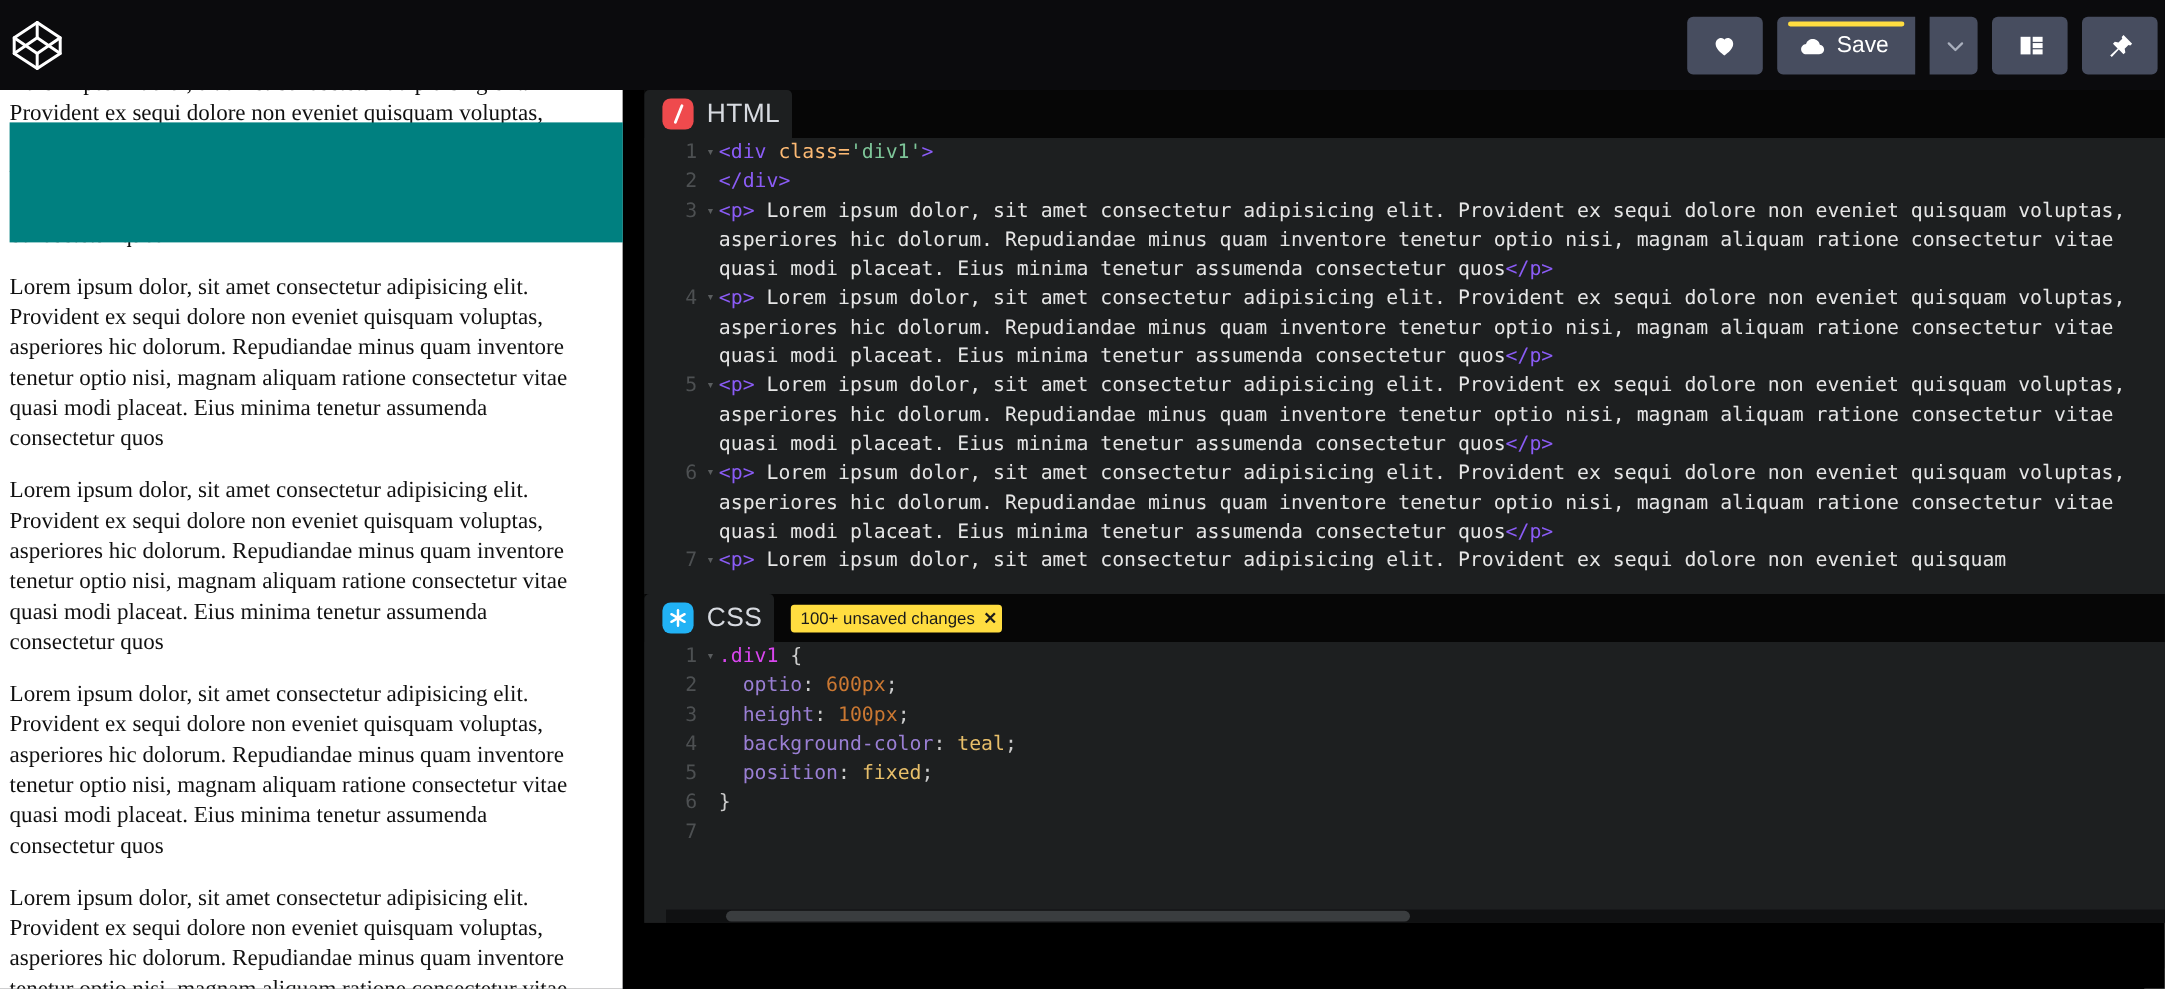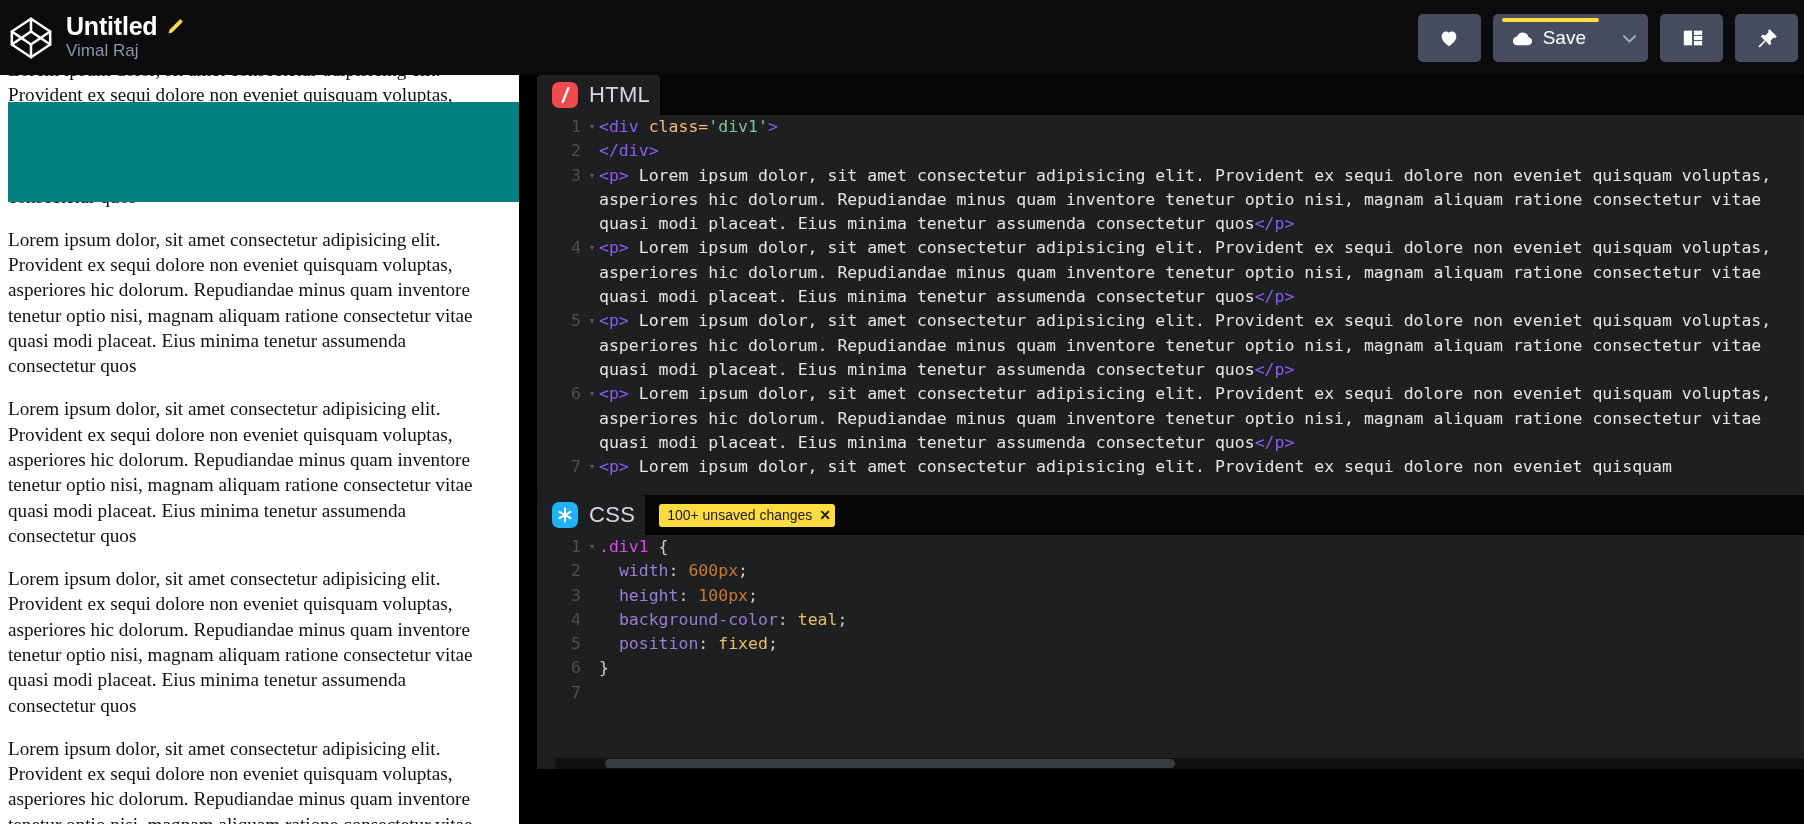--- a/index.html
+++ b/index.html
@@ -36,21 +36,21 @@
     gap: 12px; padding-right: 6px;
   }
   .tbtn {
     background: #474d5f; border: none; border-radius: 5px;
     color: #ffffff; height: 48px;
     display: flex; align-items: center; justify-content: center;
     gap: 9px; font-size: 19px; cursor: pointer;
     padding: 0 18px; font-family: "Liberation Sans", sans-serif;
   }
   .tbtn.square { width: 63px; padding: 0; }
-  .save-group { display: flex; align-items: stretch; gap: 0; }
+  .save-group { display: flex; align-items: stretch; gap: 12px; }
   .save-btn {
     position: relative; background: #474d5f; border: none;
     border-radius: 5px 0 0 5px; height: 48px; color: #fff;
     display: flex; align-items: center; gap: 10px;
     padding: 0 22px 0 18px; font-size: 19px; cursor: pointer;
     font-family: "Liberation Sans", sans-serif;
   }
   .save-btn::after {
     content: ""; position: absolute; left: 9px; right: 9px; top: 4px;
     height: 4px; background: #ffdd40; border-radius: 2px;
@@ -171,32 +171,20 @@
   <div class="brand">
     <span class="logo-box">
       <svg viewBox="0 0 24 24" width="46" height="46" fill="none" stroke="#ffffff" stroke-width="1.3" stroke-linecap="round" stroke-linejoin="round">
         <polygon points="12,2 22,8.6 22,15.4 12,22 2,15.4 2,8.6"></polygon>
         <polyline points="2,8.6 12,15.4 22,8.6"></polyline>
         <polyline points="2,15.4 12,8.6 22,15.4"></polyline>
         <line x1="12" y1="2" x2="12" y2="8.6"></line>
         <line x1="12" y1="15.4" x2="12" y2="22"></line>
       </svg>
     </span>
-    <div class="titlewrap">
-      <div class="title-row">
-        <span class="pen-title">Untitled</span>
-        <span class="edit-pencil">
-          <svg viewBox="0 0 24 24" width="20" height="20" fill="#ffdd40">
-            <path d="M3 21l1.2-4.4L15.6 5.2l3.2 3.2L7.4 19.8 3 21z"></path>
-            <path d="M17.1 3.7l3.2 3.2-1.6 1.6-3.2-3.2z"></path>
-          </svg>
-        </span>
-      </div>
-      <span class="pen-author">Vimal Raj</span>
-    </div>
   </div>
 
   <div class="toolbar">
 
     <button class="tbtn square">
       <span class="icon-w">
         <svg viewBox="0 0 24 24" width="22" height="22" fill="#ffffff">
           <path d="M12 21s-8-5.1-8-10.4C4 7.1 6.3 5 9 5c1.7 0 3 .9 3 2 0-1.1 1.3-2 3-2 2.7 0 5 2.1 5 5.6C20 15.9 12 21 12 21z"></path>
         </svg>
       </span>
@@ -307,21 +295,21 @@
         </span>
         <span class="tab-label">CSS</span>
       </div>
       <div class="badge">
         <span>100+ unsaved changes</span>
         <span class="bx">✕</span>
       </div>
     </div>
     <div class="code" id="css-code">
         <div class="cline"><span class="gutter">1</span><span class="fold">▾</span><span class="ctext"><span class="sel">.div1</span><span class="punc"> {</span></span></div>
-        <div class="cline"><span class="gutter">2</span><span class="fold"></span><span class="ctext"><span class="prop">  width</span><span class="punc">: </span><span class="num">600px</span><span class="punc">;</span></span></div>
+        <div class="cline"><span class="gutter">2</span><span class="fold"></span><span class="ctext"><span class="prop">  optio</span><span class="punc">: </span><span class="num">600px</span><span class="punc">;</span></span></div>
         <div class="cline"><span class="gutter">3</span><span class="fold"></span><span class="ctext"><span class="prop">  height</span><span class="punc">: </span><span class="num">100px</span><span class="punc">;</span></span></div>
         <div class="cline"><span class="gutter">4</span><span class="fold"></span><span class="ctext"><span class="prop">  background-color</span><span class="punc">: </span><span class="val">teal</span><span class="punc">;</span></span></div>
         <div class="cline"><span class="gutter">5</span><span class="fold"></span><span class="ctext"><span class="prop">  position</span><span class="punc">: </span><span class="val">fixed</span><span class="punc">;</span></span></div>
         <div class="cline"><span class="gutter">6</span><span class="fold"></span><span class="ctext"><span class="punc">}</span></span></div>
         <div class="cline"><span class="gutter">7</span><span class="fold"></span><span class="ctext"><span class="txt"></span></span></div>
       </div>
     <div class="ed-hsb-track">
       <div class="ed-hsb-thumb"></div>
     </div>
   </div>

